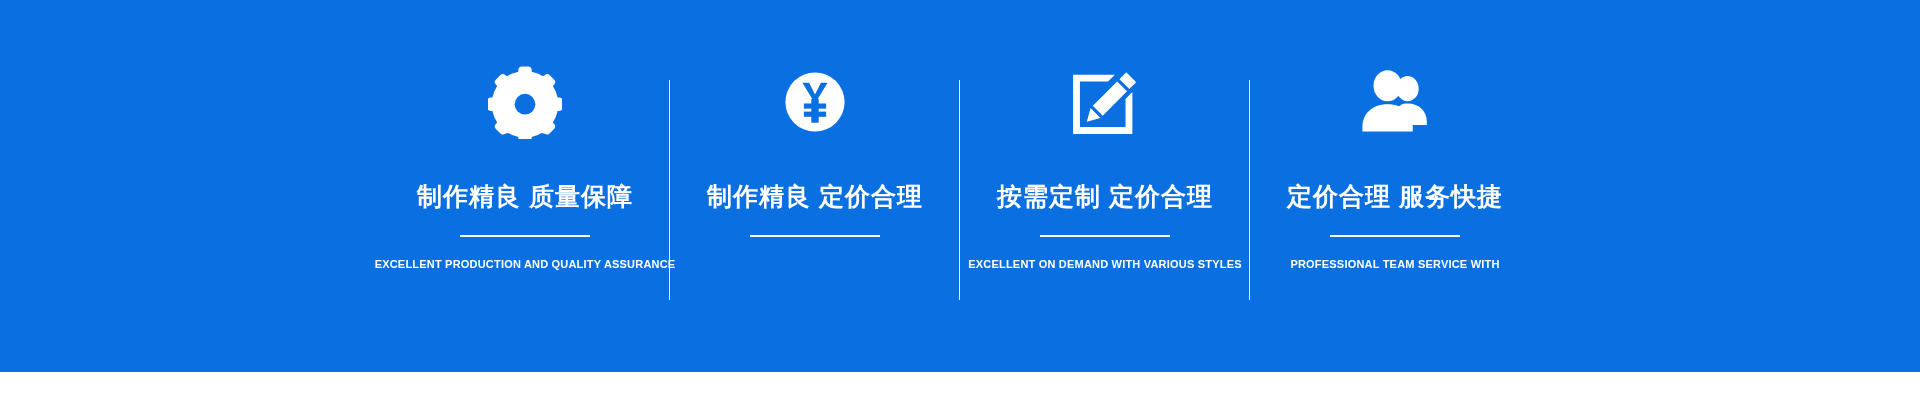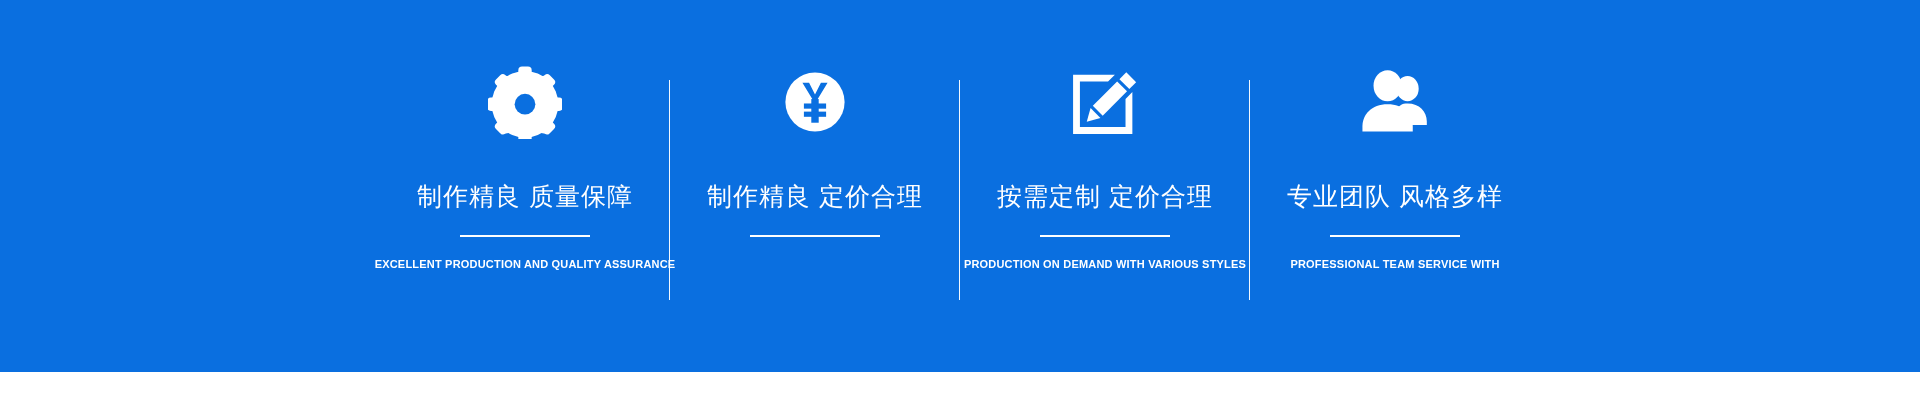--- a/index.html
+++ b/index.html
@@ -66,21 +66,21 @@
     justify-content: center;
   }
   .icon-wrap svg {
     display: block;
   }
 
   .feature-title {
     margin-top: 42px;
     color: #ffffff;
     font-size: 25px;
-    font-weight: normal;
+    font-weight: bold;
     letter-spacing: 1px;
     line-height: 1;
     white-space: nowrap;
     text-align: center;
   }
 
   .feature-rule {
     margin-top: 26px;
     width: 130px;
     height: 2px;
@@ -160,36 +160,36 @@
           <path fill="#ffffff" d="M8 14 h55 l-9 9 H17 v60 h60 V46 l9 -9 v55 H8 Z"></path>
           <g fill="#ffffff">
             <polygon points="26,76 31,58 44,71"></polygon>
             <polygon points="34,55 66,23 79,36 47,68"></polygon>
             <polygon points="69,20 78,11 91,24 82,33"></polygon>
           </g>
         </svg>
       </div>
       <div class="feature-title">按需定制 定价合理</div>
       <div class="feature-rule"></div>
-      <div class="feature-sub">PRODUCTION ON DEMAND WITH VARIOUS STYLES</div>
+      <div class="feature-sub">EXCELLENT ON DEMAND WITH VARIOUS STYLES</div>
       <div class="col-divider"></div>
     </div>
 
     <div class="feature-col">
       <div class="icon-wrap">
         <svg width="84" height="74" viewBox="0 0 110 100" aria-hidden="true">
           <g fill="#ffffff">
             <ellipse cx="72" cy="32" rx="15" ry="17"></ellipse>
             <path d="M72 52 c16 0 26 11 26 24 v5 H58 v-5 c0-13 -2-24 14-24 Z"></path>
             <ellipse cx="45" cy="28" rx="19" ry="21"></ellipse>
             <path d="M45 53 c22 0 34 14 34 30 v7 H11 v-7 c0-16 12-30 34-30 Z"></path>
           </g>
         </svg>
       </div>
-      <div class="feature-title">专业团队 风格多样</div>
+      <div class="feature-title">定价合理 服务快捷</div>
       <div class="feature-rule"></div>
       <div class="feature-sub">PROFESSIONAL TEAM SERVICE WITH</div>
 
     </div>
 
   </div>
 </div>
 
 <div id="banner-footer"></div>
 

